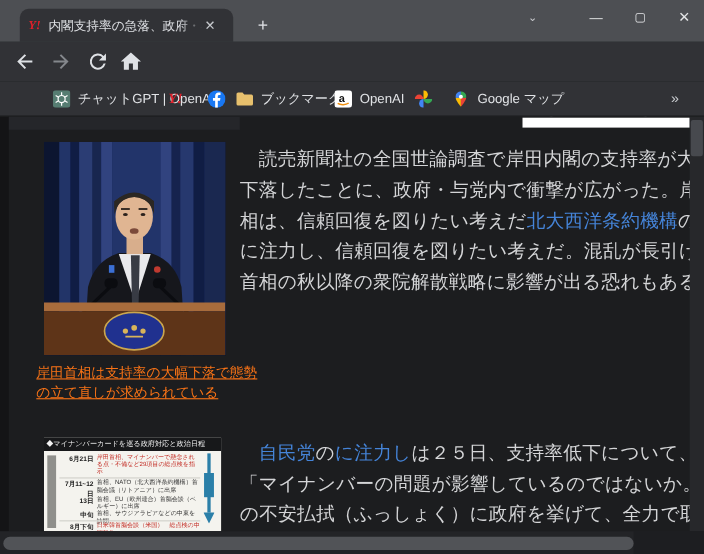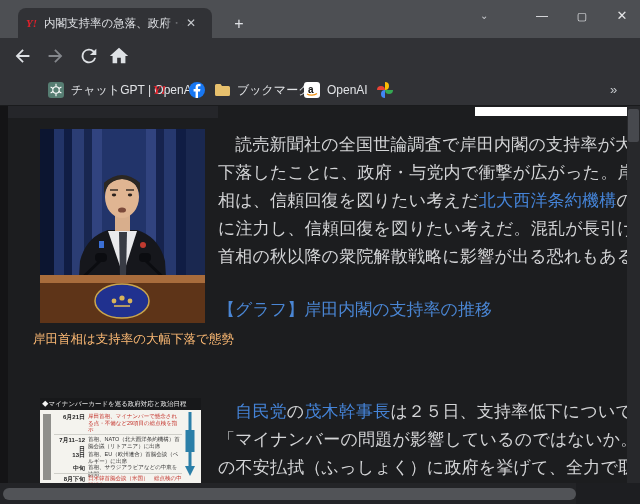--- a/index.html
+++ b/index.html
@@ -47,21 +47,21 @@
   .bm-yahoo { font:italic bold 13px "Liberation Serif", serif; color:#e0202a; }
   .bm-overflow { position:absolute; left:610px; top:6px; color:#c6c9cd; font-size:13px; line-height:20px; }
 
   
   .content { position:absolute; left:0; top:106px; width:640px; height:377px; background:#1c1d1f; overflow:hidden; }
   .left-edge { position:absolute; left:0; top:0; width:8px; height:377px; background:#141416; }
   .top-band { position:absolute; left:8px; top:0; width:210px; height:12px; background:#25262a; }
   .white-strip { position:absolute; left:475px; top:1px; width:152px; height:9px; background:#ffffff; }
 
   .photo-box { position:absolute; left:40px; top:23px; width:165px; height:194px; overflow:hidden; background:#131c3d; }
-  .caption { position:absolute; left:33px; font-size:12.5px; line-height:18px; color:#fdba74; white-space:pre; }
+  .caption { position:absolute; left:33px; font-size:12.5px; line-height:18px; color:#f97316; white-space:pre;text-decoration:underline; }
   #cap1 { top:224px; } #cap2 { top:242px; }
 
   .timeline { position:absolute; left:40px; top:292px; width:161px; height:85px; background:#f4f3ee; overflow:hidden; }
   .tl-title { background:#17181a; color:#f2f2f2; font-size:6.5px; line-height:12px; padding:0 2px; white-space:nowrap; }
   .tl-body { position:relative; width:100%; height:73px; }
   .tl-vbar { position:absolute; left:3px; top:4px; width:8px; height:66px; background:#8f8f8b; }
   .tl-arrow { position:absolute; right:6px; top:2px; width:10px; height:64px; }
   .tl-row { position:absolute; left:14px; width:128px; display:flex; }
   .tl-date { width:34px; font-weight:bold; font-size:6px; color:#222; text-align:right; padding-right:3px; flex:0 0 auto; }
   .tl-text { font-size:5.5px; line-height:6.5px; color:#333; }
@@ -215,20 +215,37 @@
         </svg>
       <span class="bm-label">OpenAI</span>
     </div>
     <div class="bm" style="left:377px;">
       <svg class="bm-ic" viewBox="0 0 16 16">
         <path d="M8 8A4 4 0 0 0 4 4a4 4 0 0 0-4 4z" fill="#ea4335" transform="rotate(0 8 8)"></path>
         <path d="M8 8a4 4 0 0 0 4-4 4 4 0 0 0-4-4z" fill="#fbbc04"></path>
         <path d="M8 8a4 4 0 0 0 4 4 4 4 0 0 0 4-4z" fill="#34a853"></path>
         <path d="M8 8a4 4 0 0 0-4 4 4 4 0 0 0 4 4z" fill="#4285f4"></path>
         </svg>
+    </div>
+    <div class="bm" style="left:411px;">
+      <svg class="bm-ic" viewBox="0 0 16 16">
+        <defs>
+            <clipPath id="pin">
+              <path d="M8 1a5 5 0 0 1 5 5c0 3.5-5 9-5 9S3 9.5 3 6a5 5 0 0 1 5-5z"></path>
+            </clipPath>
+          </defs>
+        <g clip-path="url(#pin)">
+          <rect x="0" y="0" width="8" height="7" fill="#4285f4"></rect>
+          <rect x="8" y="0" width="8" height="7" fill="#34a853"></rect>
+          <rect x="0" y="7" width="8" height="9" fill="#fbbc04"></rect>
+          <rect x="8" y="7" width="8" height="9" fill="#ea4335"></rect>
+        </g>
+        <circle cx="8" cy="6" r="1.8" fill="#fff"></circle>
+        </svg>
+      <span class="bm-label">Google マップ</span>
     </div>
     <div class="bm-overflow">»</div>
   </div>
 
   <div class="content">
     <div class="left-edge"></div>
     <div class="top-band"></div>
     <div class="white-strip"></div>
 
     <div class="photo-box">
@@ -269,20 +286,21 @@
         <rect x="0" y="146" width="165" height="8" fill="#a86c3c"></rect>
         <rect x="0" y="154" width="165" height="40" fill="#5e3418"></rect>
         <ellipse cx="82" cy="172" rx="27" ry="17" fill="#20318f" stroke="#caa64e" stroke-width="1.5"></ellipse>
         <circle cx="74" cy="172" r="2.4" fill="#d8b45a"></circle>
         <circle cx="82" cy="169" r="2.6" fill="#d8b45a"></circle>
         <circle cx="90" cy="172" r="2.4" fill="#d8b45a"></circle>
         <path d="M74 177h16" stroke="#d8b45a" stroke-width="1.6"></path>
       </svg>
     </div>
     <div class="caption" id="cap1">岸田首相は支持率の大幅下落で態勢</div>
+    <div class="caption" id="cap2">の立て直しが求められている</div>
 
     <div class="timeline">
       <div class="tl-title">◆マイナンバーカードを巡る政府対応と政治日程</div>
       <div class="tl-body">
         <div class="tl-vbar"></div>
         <svg class="tl-arrow" viewBox="0 0 10 64">
           <rect x="3.5" y="0" width="3" height="54" fill="#2b7fa8"></rect>
           <polygon points="0,54 10,54 5,64" fill="#2b7fa8"></polygon>
           <rect x="0.5" y="18" width="9" height="22" fill="#2b7fa8"></rect>
         </svg>
@@ -310,23 +328,22 @@
         </div>
       </div>
     </div>
 
     <div class="p-line" style="top:27px;"><span>　読売新聞社の全国世論調査で岸田内閣の支持率が大幅</span></div>
     <div class="p-line" style="top:55px;"><span>下落したことに、政府・与党内で衝撃が広がった。岸田</span></div>
     <div class="p-line" style="top:83px;"><span>相は、信頼回復を図りたい考えだ</span><span class="ilink">北大西洋条約機構</span><span>の対</span></div>
     <div class="p-line" style="top:111px;"><span>に注力し、信頼回復を図りたい考えだ。混乱が長引けば</span></div>
     <div class="p-line" style="top:139px;"><span>首相の秋以降の衆院解散戦略に影響が出る恐れもある。</span></div>
 
-    <div class="graph-link">【グラフ】岸田内閣の支持率の推移</div>
-
-    <div class="p-line" style="top:294px;"><span>　</span><span class="ilink">自民党</span><span>の</span><span class="ilink">茂木幹事長</span><span>は２５日、支持率低下について、</span></div>
+
+    <div class="p-line" style="top:294px;"><span>　</span><span class="ilink">自民党</span><span>の</span><span class="ilink">に注力し</span><span>は２５日、支持率低下について、</span></div>
     <div class="p-line" style="top:322px;"><span>「マイナンバーの問題が影響しているのではないか。国</span></div>
     <div class="p-line" style="top:350px;"><span>の不安払拭（ふっしょく）に政府を挙げて、全力で取り</span></div>
 
     <div class="vscroll">
       <div class="vthumb"></div>
     </div>
   </div>
 
   <div class="hscroll">
     <div class="hscroll-rest"></div>

